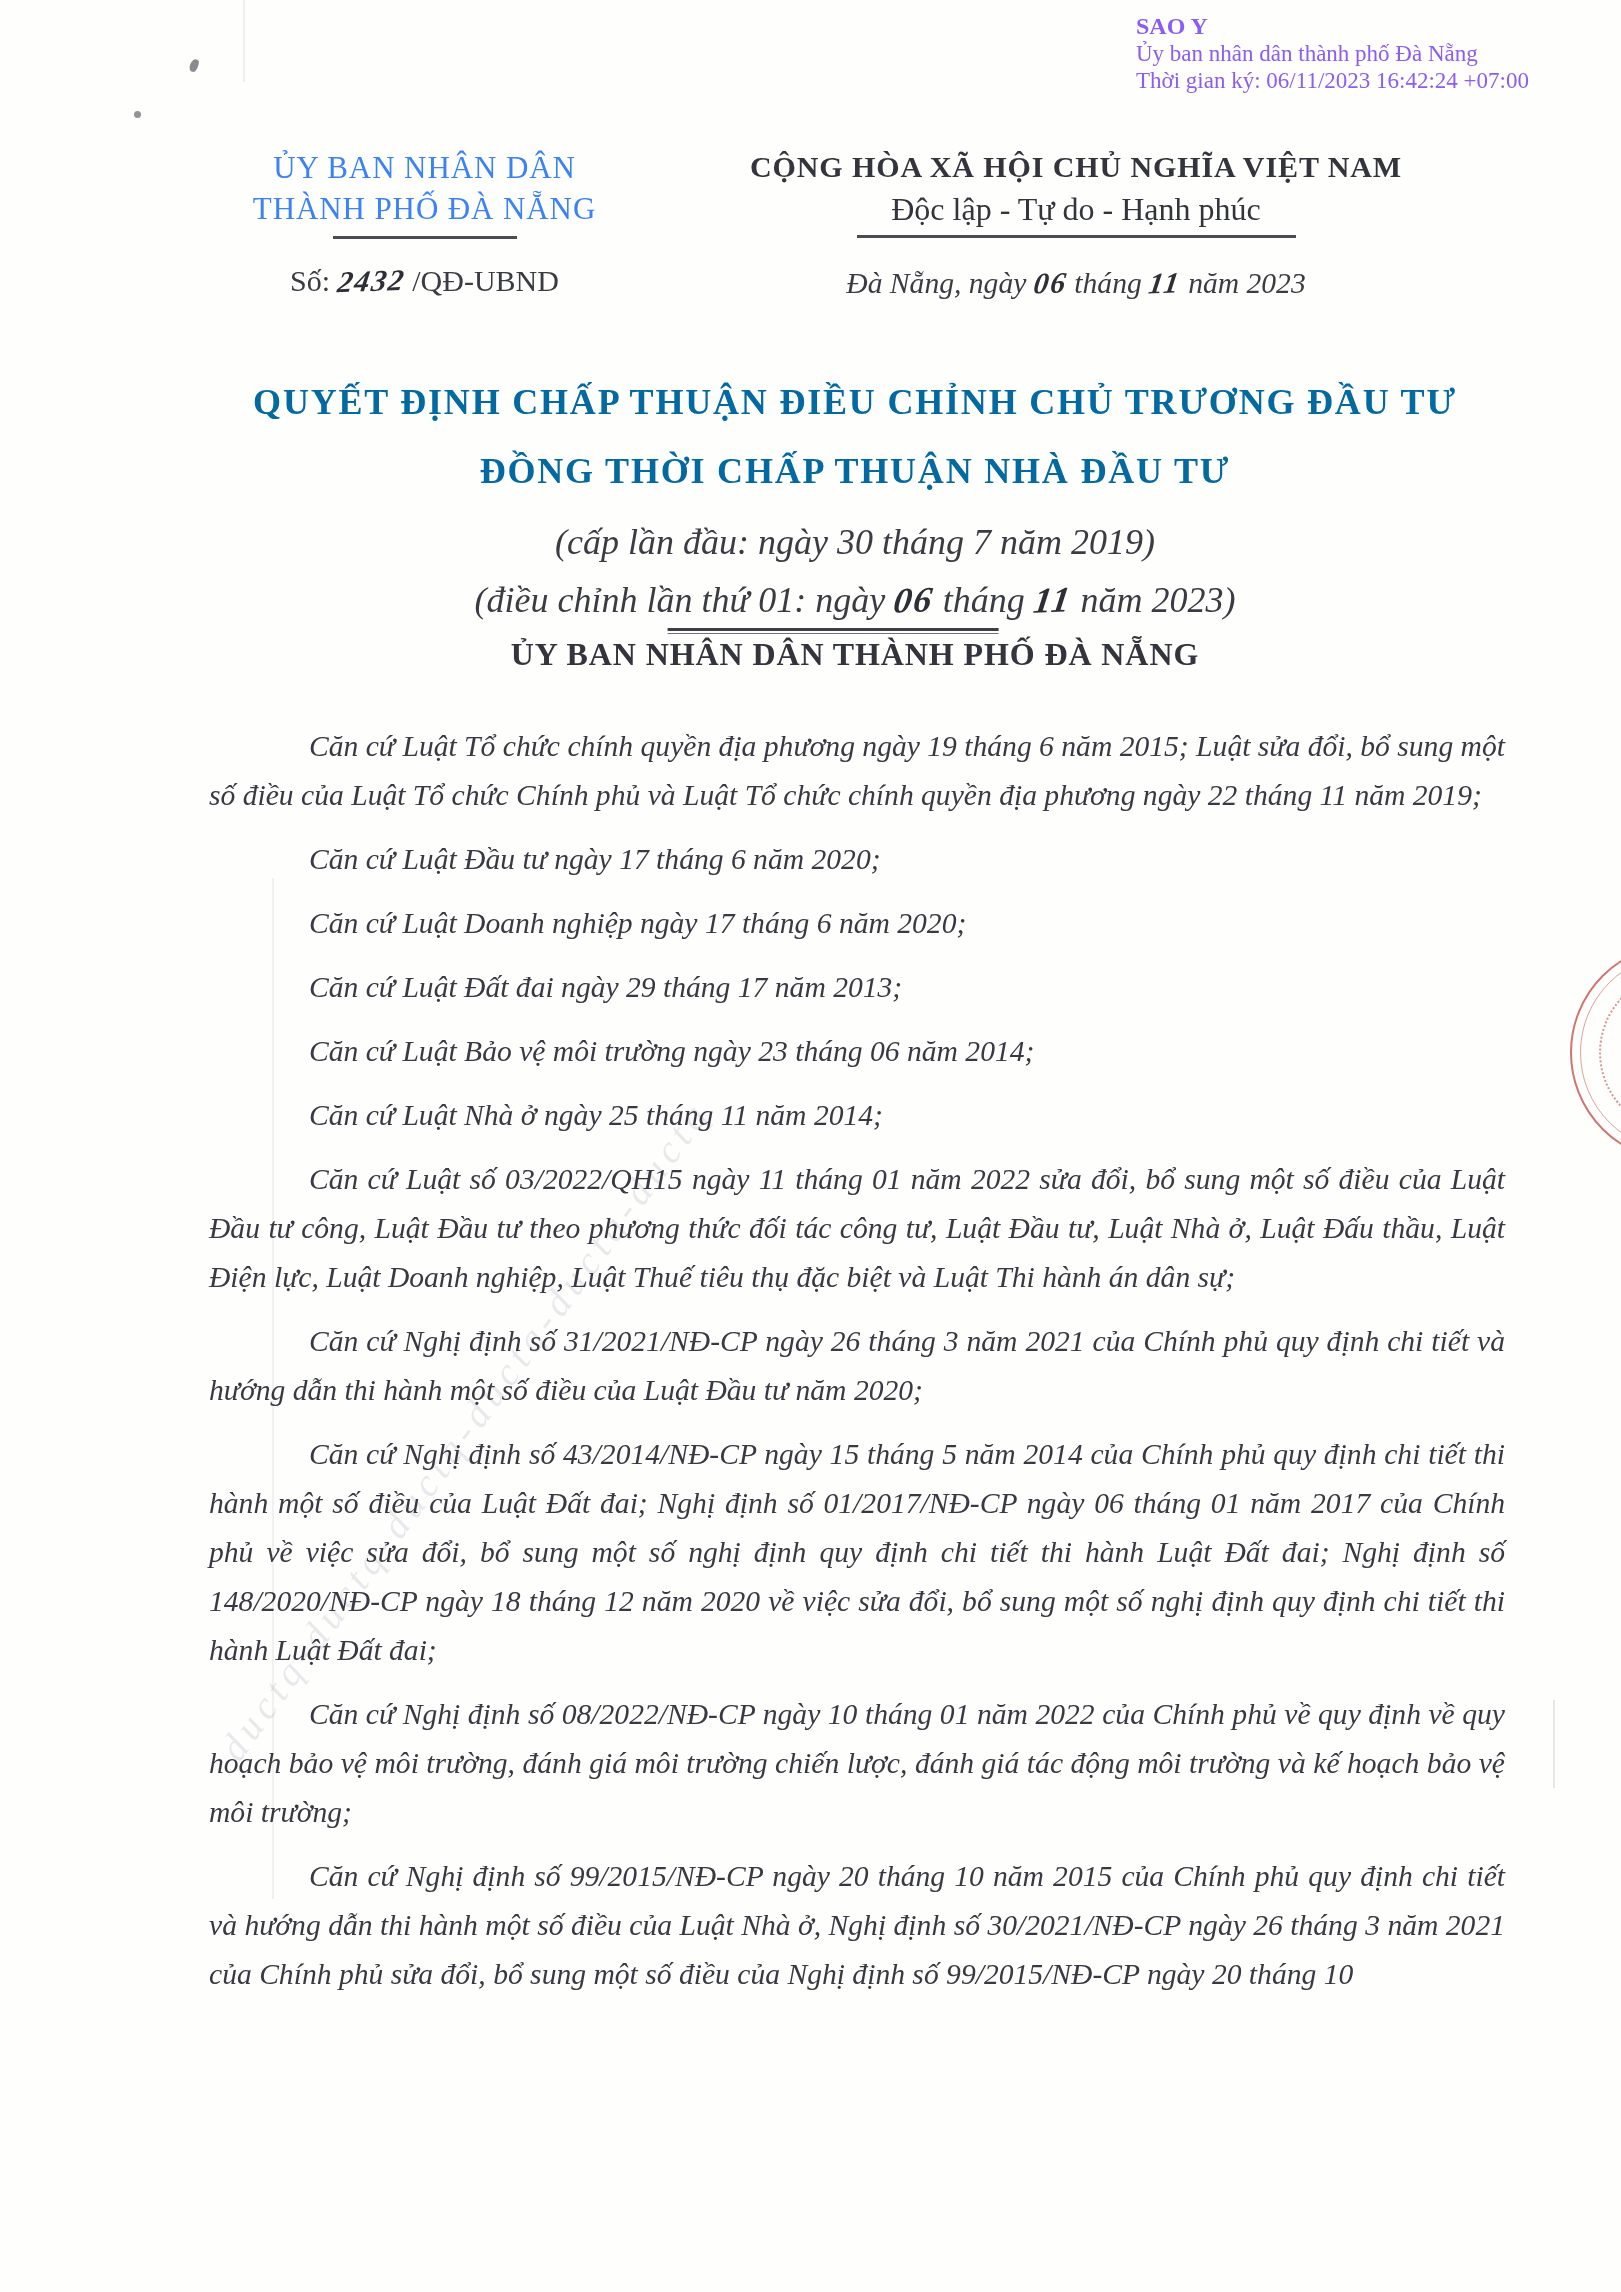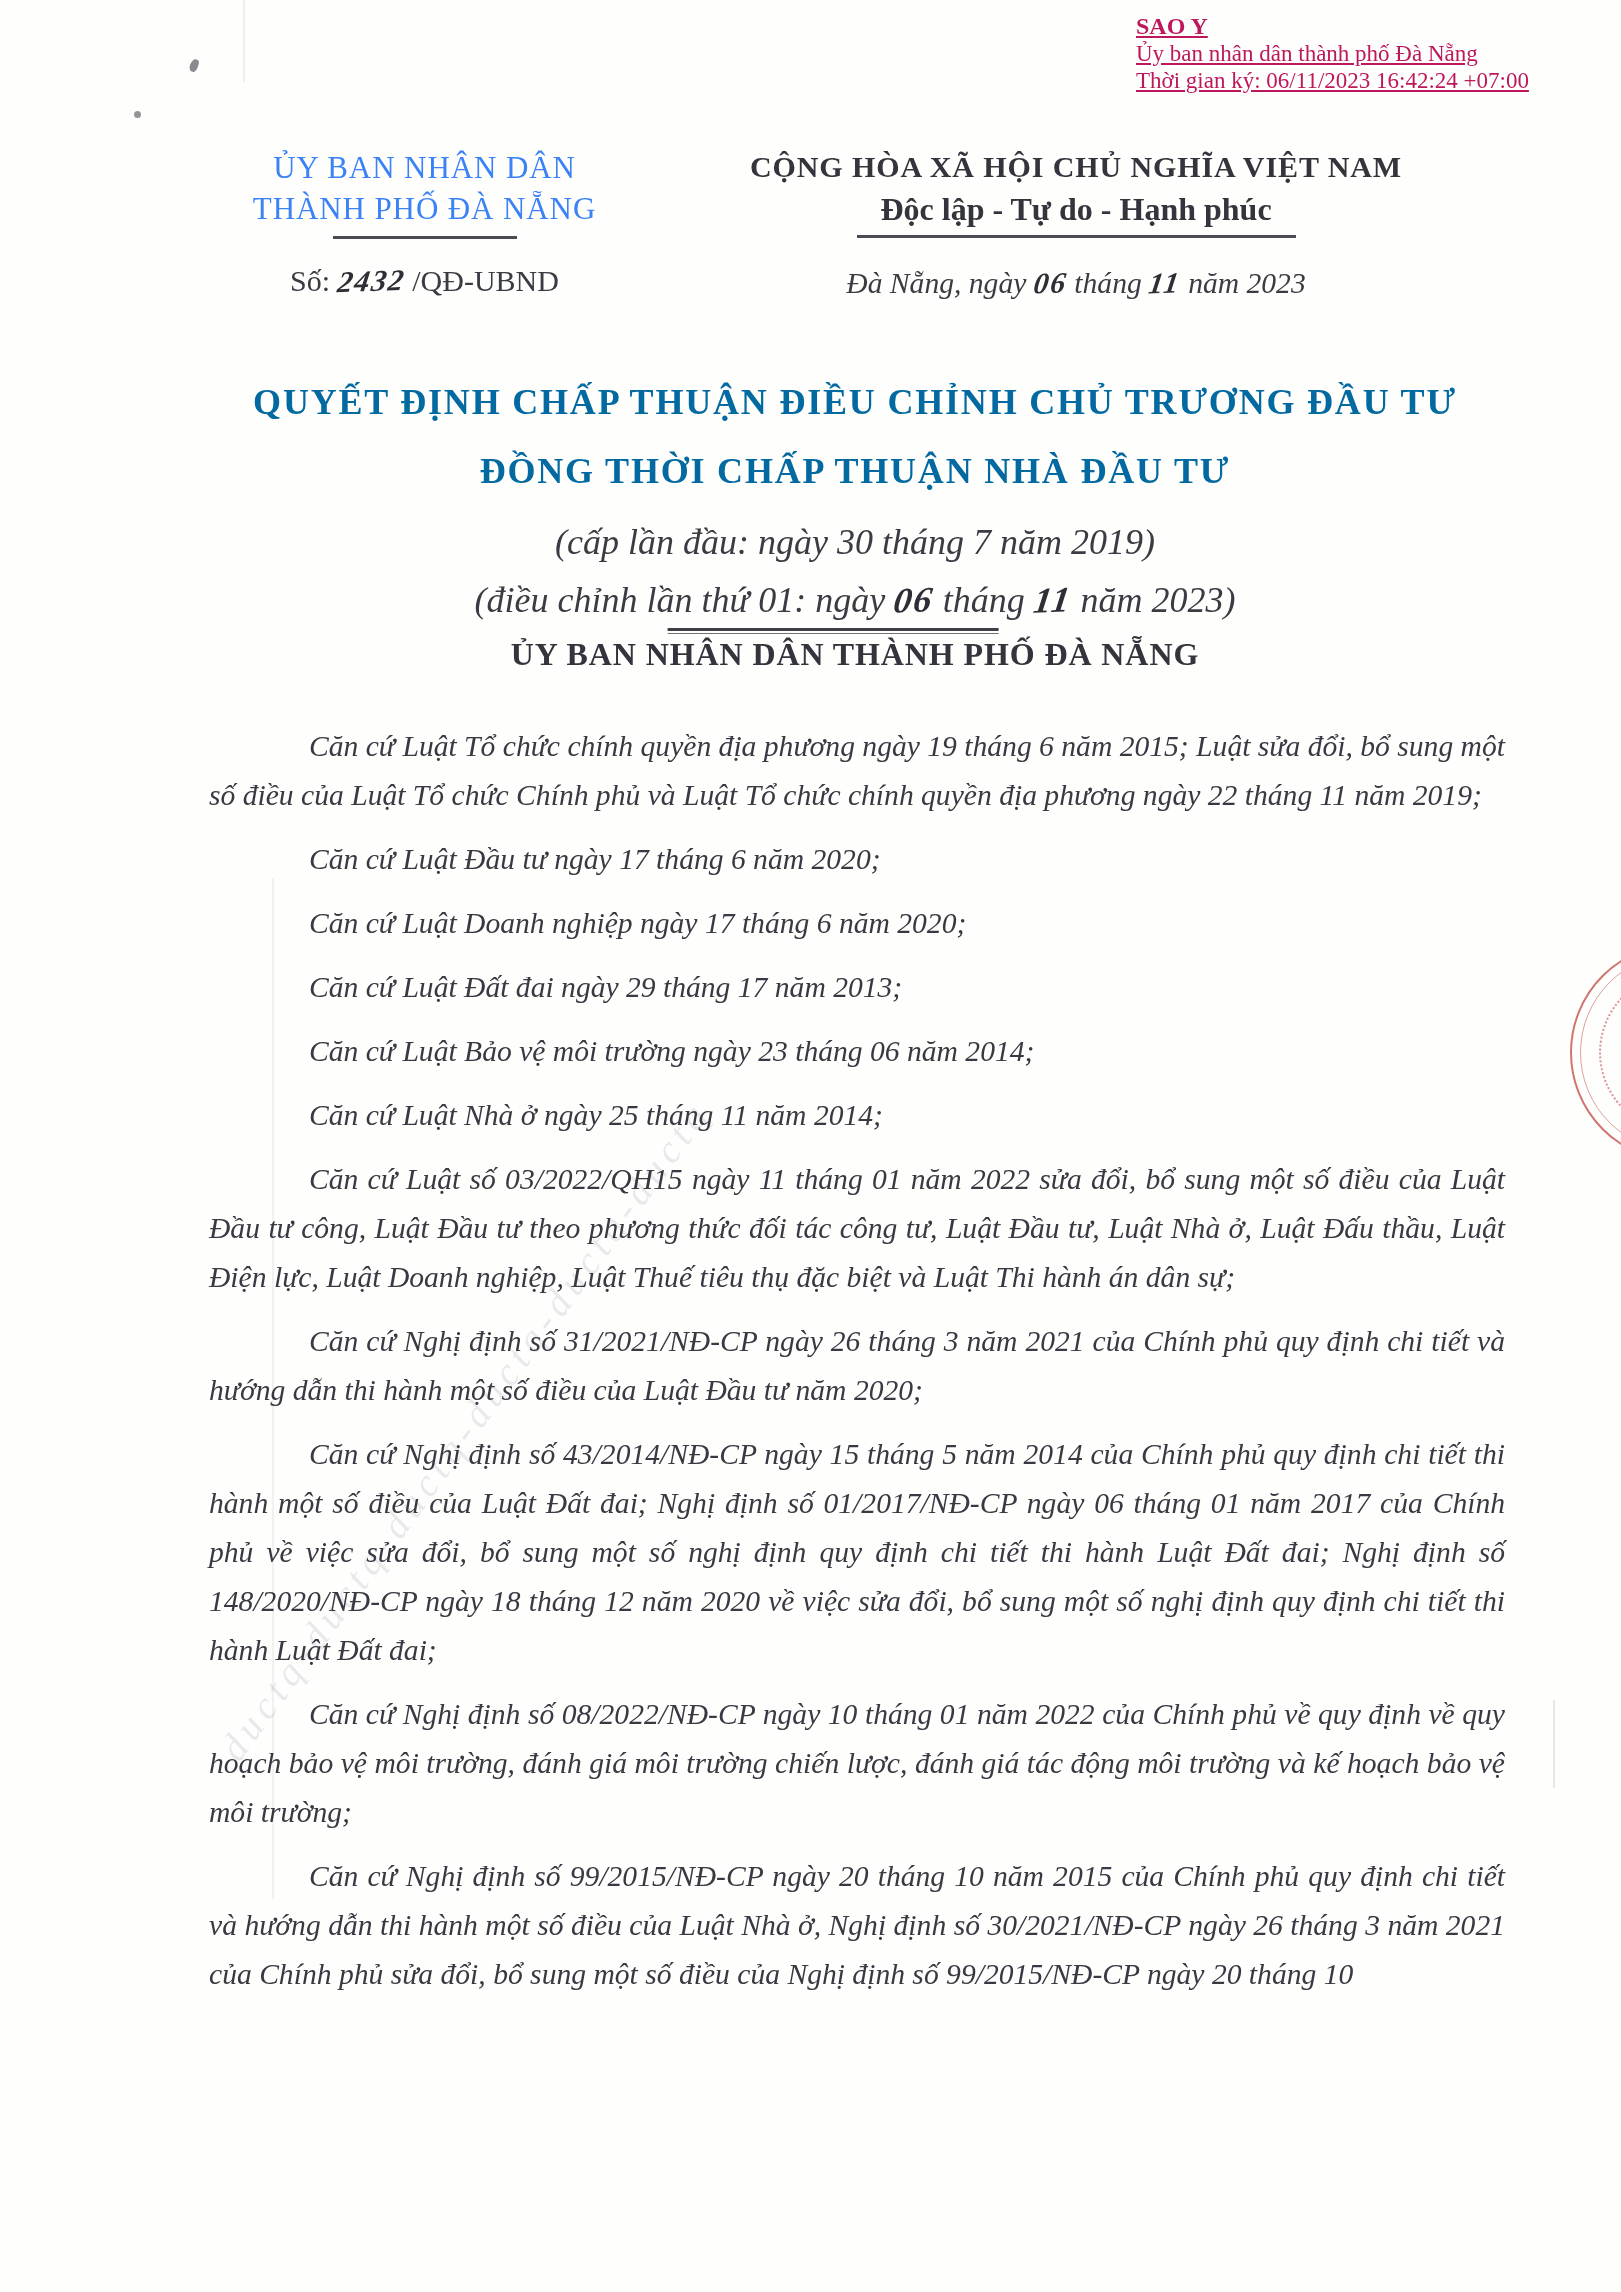--- a/index.html
+++ b/index.html
@@ -2,31 +2,31 @@
 <html style="font-size:14.3px"><head>
 <meta charset="utf-8">
 <style>
   html,body { margin:0; padding:0; background:#e8e8e8; }
   .page {
     position:relative; width:1621px; height:2293px; margin:0 auto;
     background:#fefefd; overflow:hidden;
     font-family:"Liberation Serif", serif; color:#35363d;
   }
   
-  .cert { position:absolute; left:1136px; top:12.5px; font-size:23px; line-height:27px; color:#be185d;text-decoration:underline; }
+  .cert { position:absolute; left:1136px; top:12.5px; font-size:23px; line-height:27px; color:#8b5cf6; }
   .cert .cert-title { font-weight:bold; font-size:24px; }
   
   .hdr-left { position:absolute; left:213px; top:147px; width:423px; text-align:center; }
   .hdr-left .agency { font-weight:normal; font-size:31px; line-height:41px; letter-spacing:0.9px; color:#3b82f6; }
   .hdr-left .rule { width:184px; height:2.7px; background:#4a4b53; margin:7.2px auto 0; }
   .num-row { margin-top:25px; font-size:30px; color:#3a3b43; }
   
   .hdr-right { position:absolute; left:722px; top:150px; width:708px; text-align:center; }
   .hdr-right .nat1 { font-weight:bold; font-size:30px; letter-spacing:0.9px; color:#33343c; }
-  .hdr-right .nat2 { font-weight:bold; font-size:32px; margin-top:7.2px; color:#33343c; }
+  .hdr-right .nat2 { font-weight:normal; font-size:32px; margin-top:7.2px; color:#33343c; }
   .hdr-right .rule { width:439px; height:2.7px; background:#4a4b53; margin:7.2px auto 0; }
   .dateline { margin-top:29px; font-style:italic; font-size:29.6px; color:#3a3b43; }
   
   .hand { display:inline-block; font-weight:bold; font-style:italic; transform:skewX(-10deg) rotate(-2deg); letter-spacing:1.8px; color:#2e2f36; }
   
   .title-block { position:absolute; left:94px; top:380px; width:1522px; text-align:center; }
   .title-main { font-weight:bold; font-size:36px; line-height:45px; letter-spacing:1.8px; color:#0369a1; }
   .title-main2 { margin-top:24px; }
   .title-sub { font-style:italic; font-size:36px; color:#3a3b43; }
   .sub1 { margin-top:27px; }

